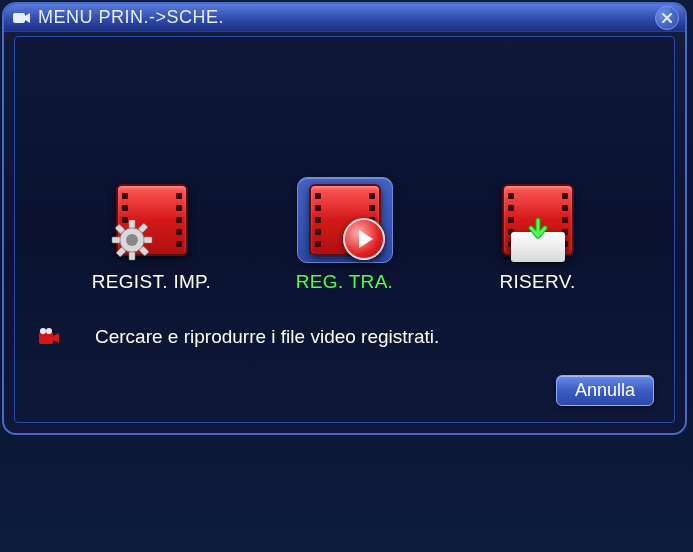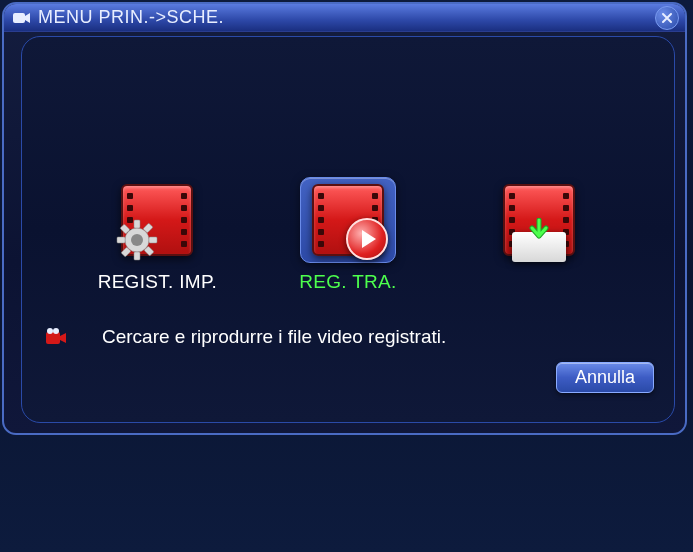--- a/index.html
+++ b/index.html
@@ -61,23 +61,22 @@
       font-size: 14px;
       font-weight: bold;
     }
     .inner-panel {
       position: absolute;
       top: 32px;
       left: 10px;
       right: 10px;
       bottom: 10px;
       border: 1px solid #2a4aa8;
-      border-radius: 19px;
+      border-radius: 4px;
       background: linear-gradient(180deg, #0f1838 0%, #0a1230 50%, #0f1838 100%);
-      margin-left: 7px;
     }
     .icon-row {
       display: flex;
       justify-content: space-around;
       align-items: flex-start;
       padding: 140px 40px 0 40px;
     }
     .menu-item {
       display: flex;
       flex-direction: column;
@@ -200,21 +199,21 @@
       width: 22px;
       height: 18px;
       flex-shrink: 0;
     }
     .desc-text {
       color: #ffffff;
       font-size: 19px;
     }
     .footer {
       position: absolute;
-      bottom: 29px;
+      bottom: 16px;
       right: 20px;
     }
     .cancel-btn {
       padding: 4px 18px;
       background: linear-gradient(180deg, #6a8be8 0%, #3d5cc4 50%, #2a4aa8 100%);
       border: 1px solid #8aabff;
       border-radius: 6px;
       color: #ffffff;
       font-size: 18px;
       cursor: pointer;
@@ -327,20 +326,21 @@
                 <div class="perf-hole"></div>
               </div>
             <div class="box-overlay">
               <svg class="arrow-down" width="26" height="26" viewBox="0 0 26 26">
                 <path d="M13 2 L13 16 M6 10 L13 18 L20 10" stroke="#1fa528" stroke-width="5" fill="none" stroke-linecap="round" stroke-linejoin="round"></path>
                 <path d="M13 2 L13 16 M6 10 L13 18 L20 10" stroke="#4dff4d" stroke-width="3" fill="none" stroke-linecap="round" stroke-linejoin="round"></path>
               </svg>
             </div>
           </div>
         </div>
+        <div class="menu-label">RISERV.</div>
       </div>
 
     </div>
 
     <div class="description-row">
       <span class="desc-icon">
         <svg width="22" height="18" viewBox="0 0 22 18">
           <rect x="0" y="4" width="14" height="12" rx="2" fill="#d41818"></rect>
           <path d="M14 8 L20 5 L20 15 L14 12 Z" fill="#d41818"></path>
           <circle cx="4" cy="3" r="3" fill="#e8eeff"></circle>

